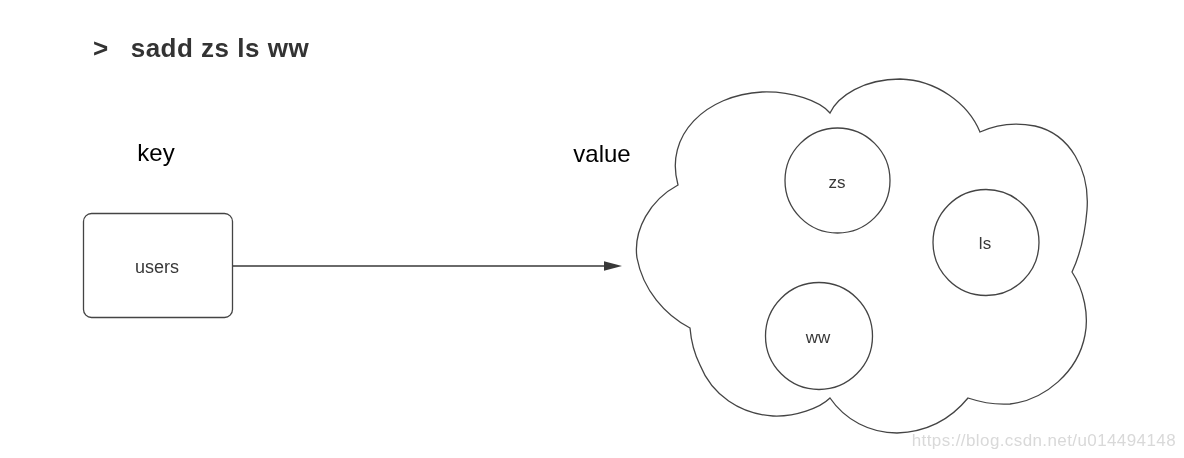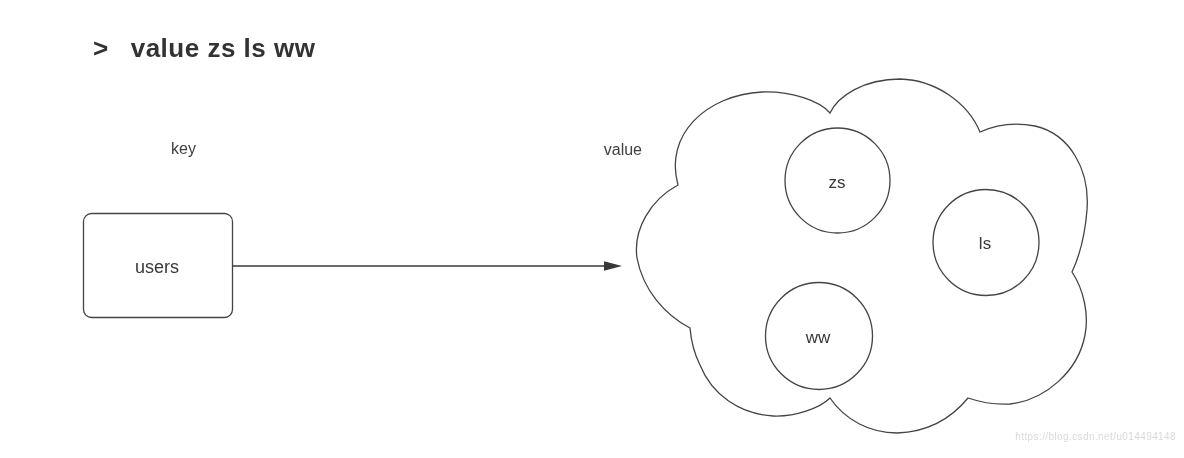--- a/index.html
+++ b/index.html
@@ -22,24 +22,24 @@
     display: flex;
     gap: 22px;
     font-size: 26px;
     font-weight: 700;
     color: #333333;
     line-height: 1.15;
     letter-spacing: 0.5px;
   }
   .side-label {
     position: absolute;
-    font-size: 16px;
-    color: #404040;
+    font-size: 24px;
+    color: #000000;
     width: 80px;
-    text-align: right;
+    text-align: center;
     line-height: 1.2;
   }
   .side-label.key   { left: 116px; top: 139px; }
   .side-label.value { left: 562px; top: 140px; }
   .diagram-svg {
     position: absolute;
     left: 0;
     top: 0;
   }
   .shape {
@@ -61,33 +61,33 @@
     fill: #383838;
     text-anchor: middle;
   }
   .member-label {
     font-size: 17px;
   }
   .watermark {
     position: absolute;
     top: 431px;
     right: 8px;
-    font-size: 10px;
+    font-size: 17px;
     color: #d9d9d9;
     letter-spacing: 0.4px;
   }
 </style>
 </head>
 <body>
 
 <div class="stage">
 
   <div class="command-line">
     <span>&gt;</span>
-    <span>value zs ls ww</span>
+    <span>sadd zs ls ww</span>
   </div>
 
   <div class="side-label key">key</div>
   <div class="side-label value">value</div>
 
   <svg class="diagram-svg" width="1184" height="458" viewBox="0 0 1184 458">
 
     <rect class="shape" x="83.5" y="213.5" width="149" height="104" rx="8" ry="8"></rect>
     <text class="svg-label" x="157" y="273">users</text>
 

